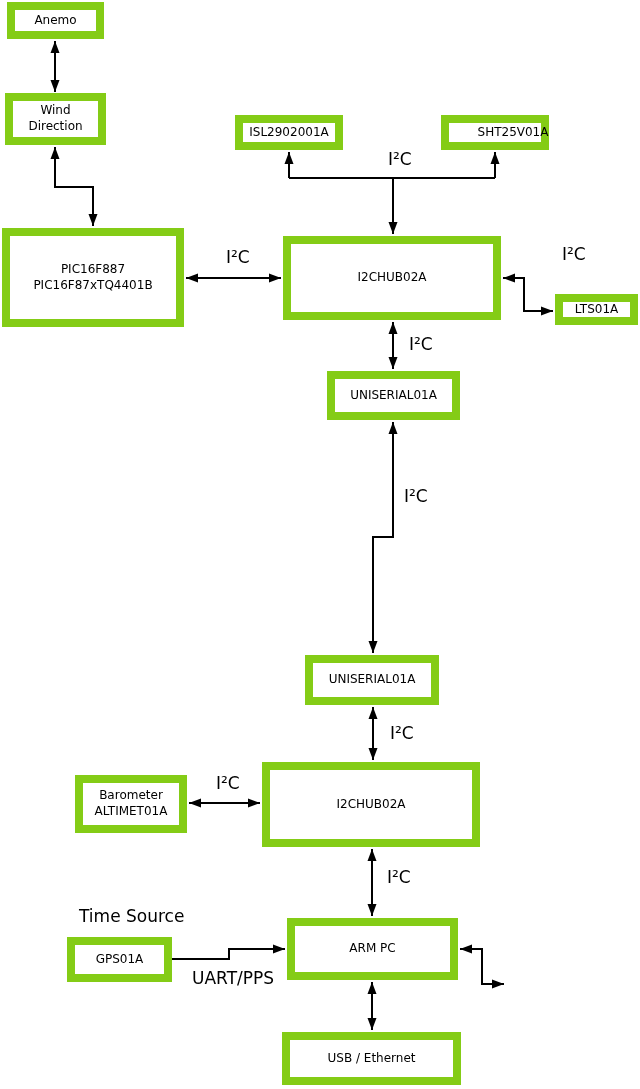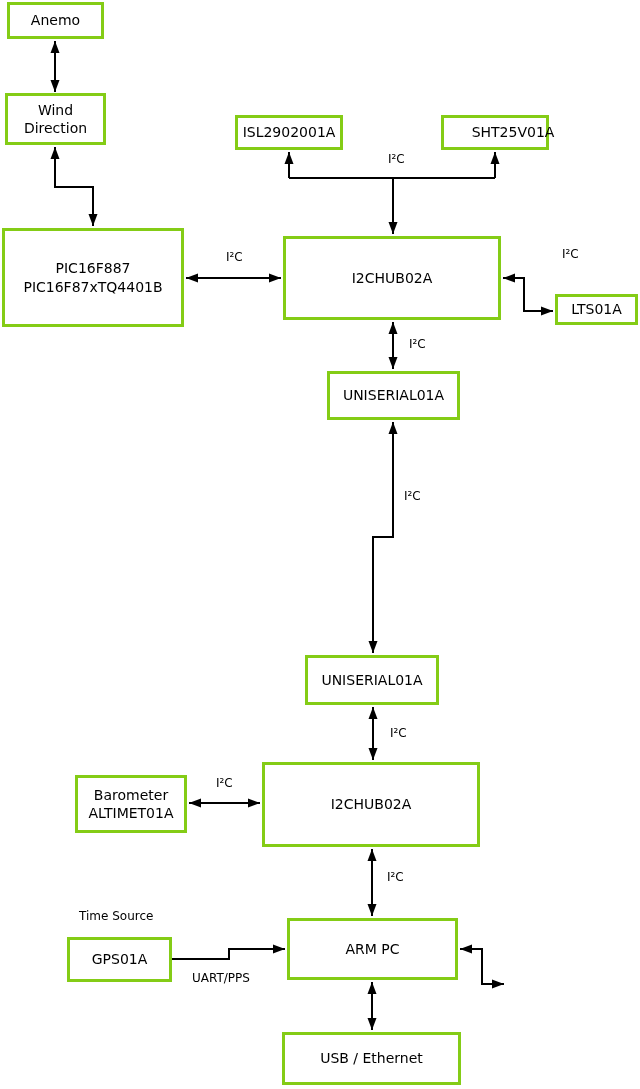--- a/index.html
+++ b/index.html
@@ -14,34 +14,34 @@
     width: 640px; height: 1089px;
     overflow: hidden;
     background: #ffffff;
   }
   #edges {
     position: absolute; left: 0; top: 0;
   }
   .node {
     position: absolute;
     box-sizing: border-box;
-    border: 3px solid #84cc16;
+    border: 8px solid #84cc16;
     background: #ffffff;
     display: flex;
     align-items: center;
     justify-content: center;
     text-align: center;
     white-space: pre-line;
-    font-size: 14px;
+    font-size: 12px;
     line-height: 1.3;
     color: #000000;
   }
   .edge-label {
     position: absolute;
-    font-size: 12px;
+    font-size: 17px;
     line-height: 13px;
     color: #000000;
     white-space: nowrap;
   }
 </style>
 </head>
 <body>
 
 <div id="diagram">
 

